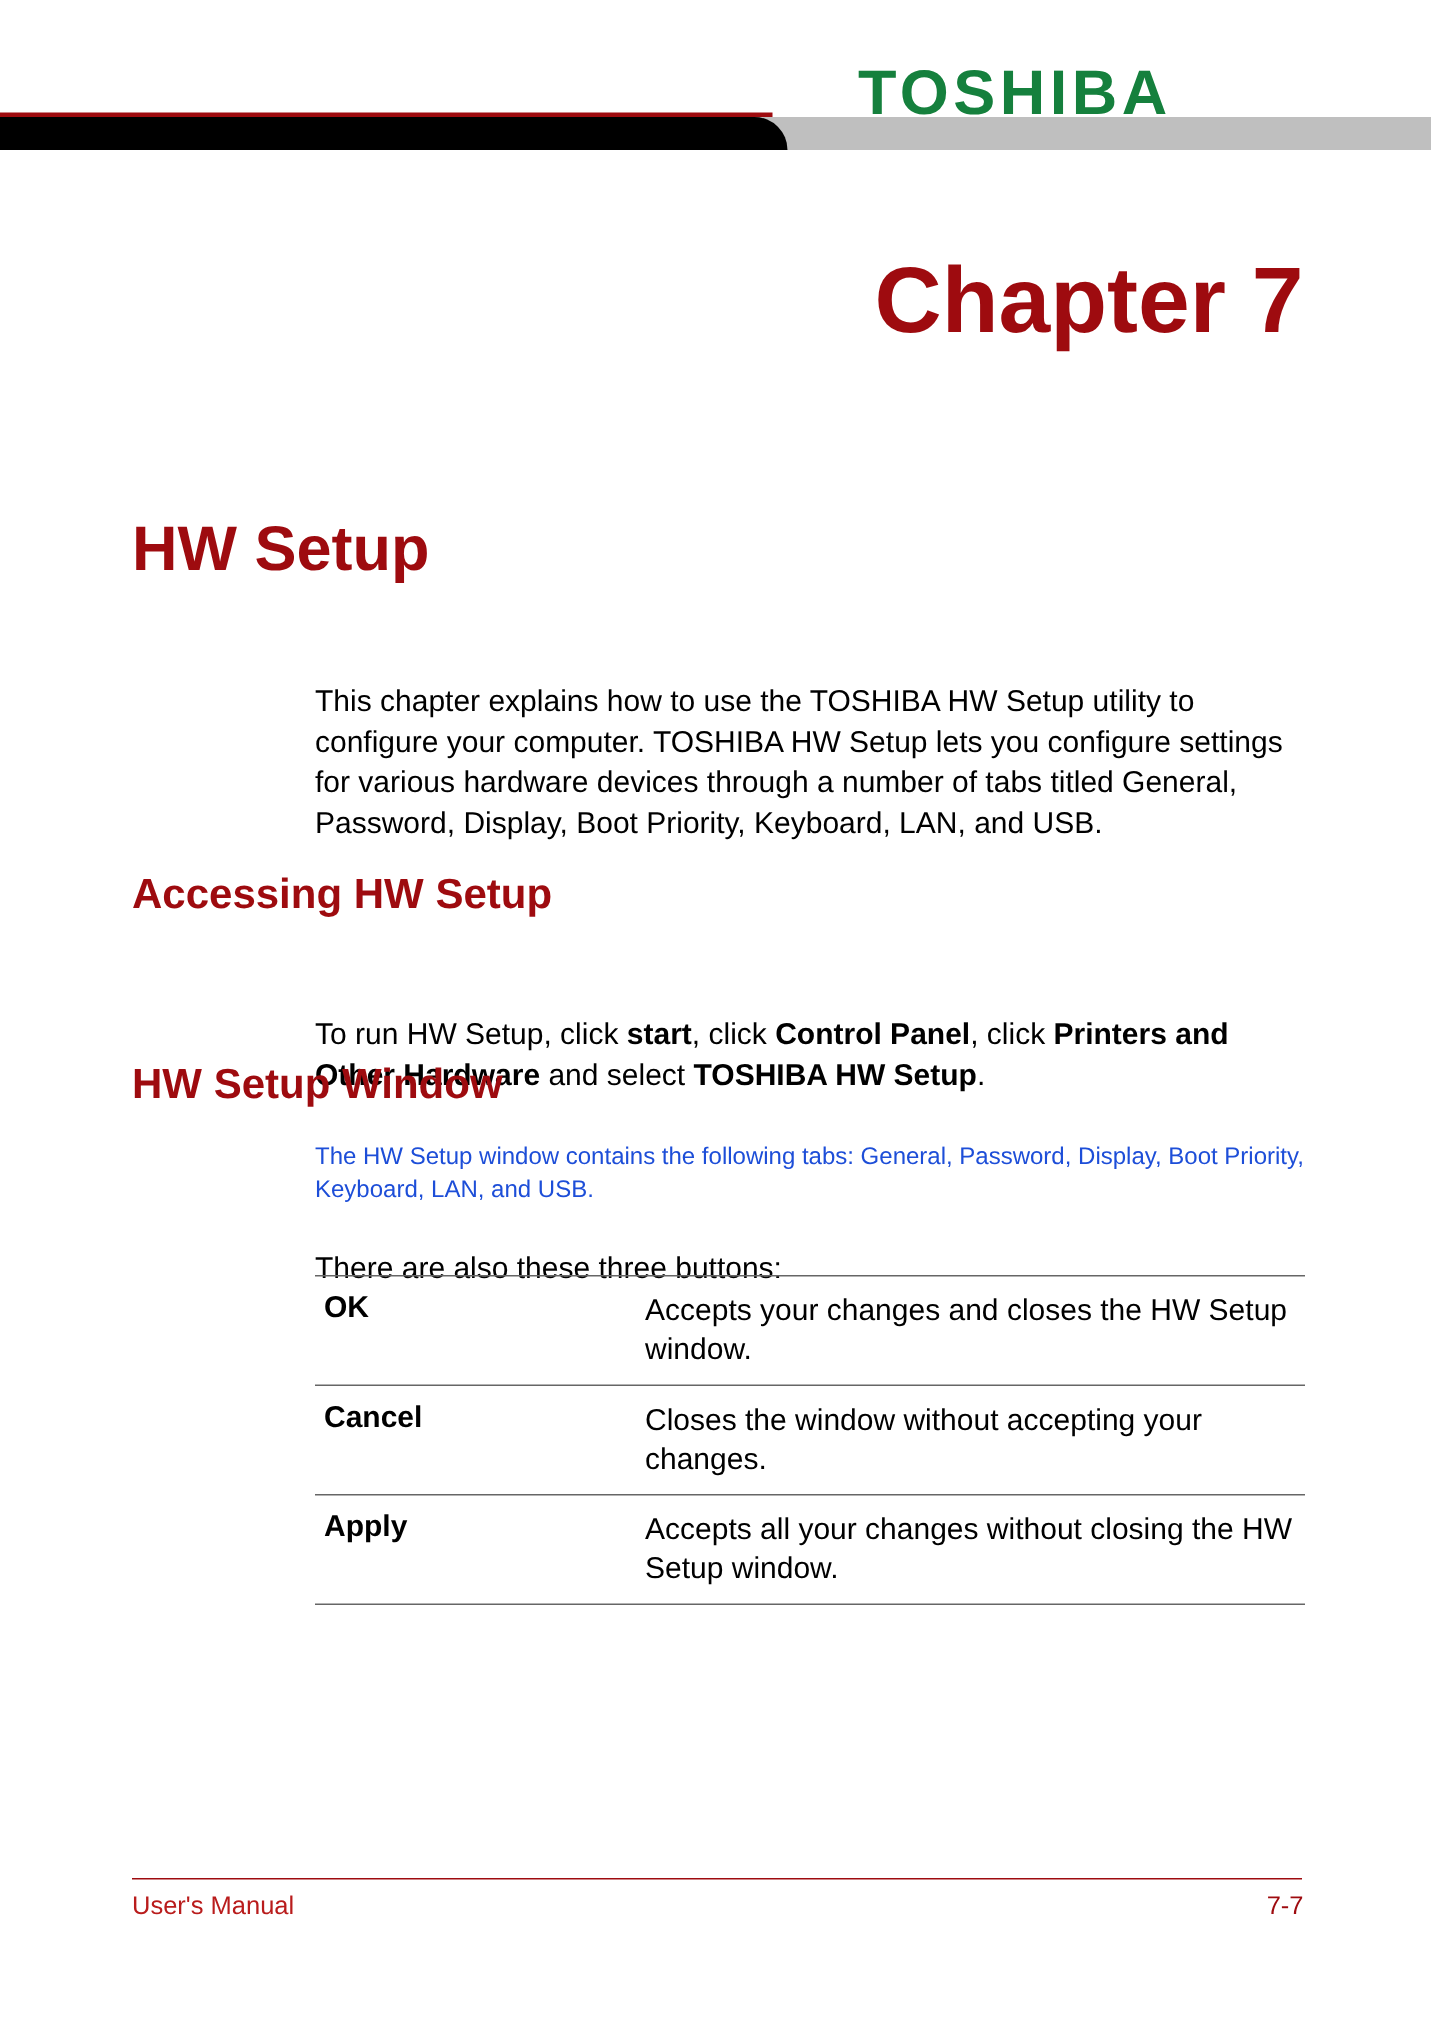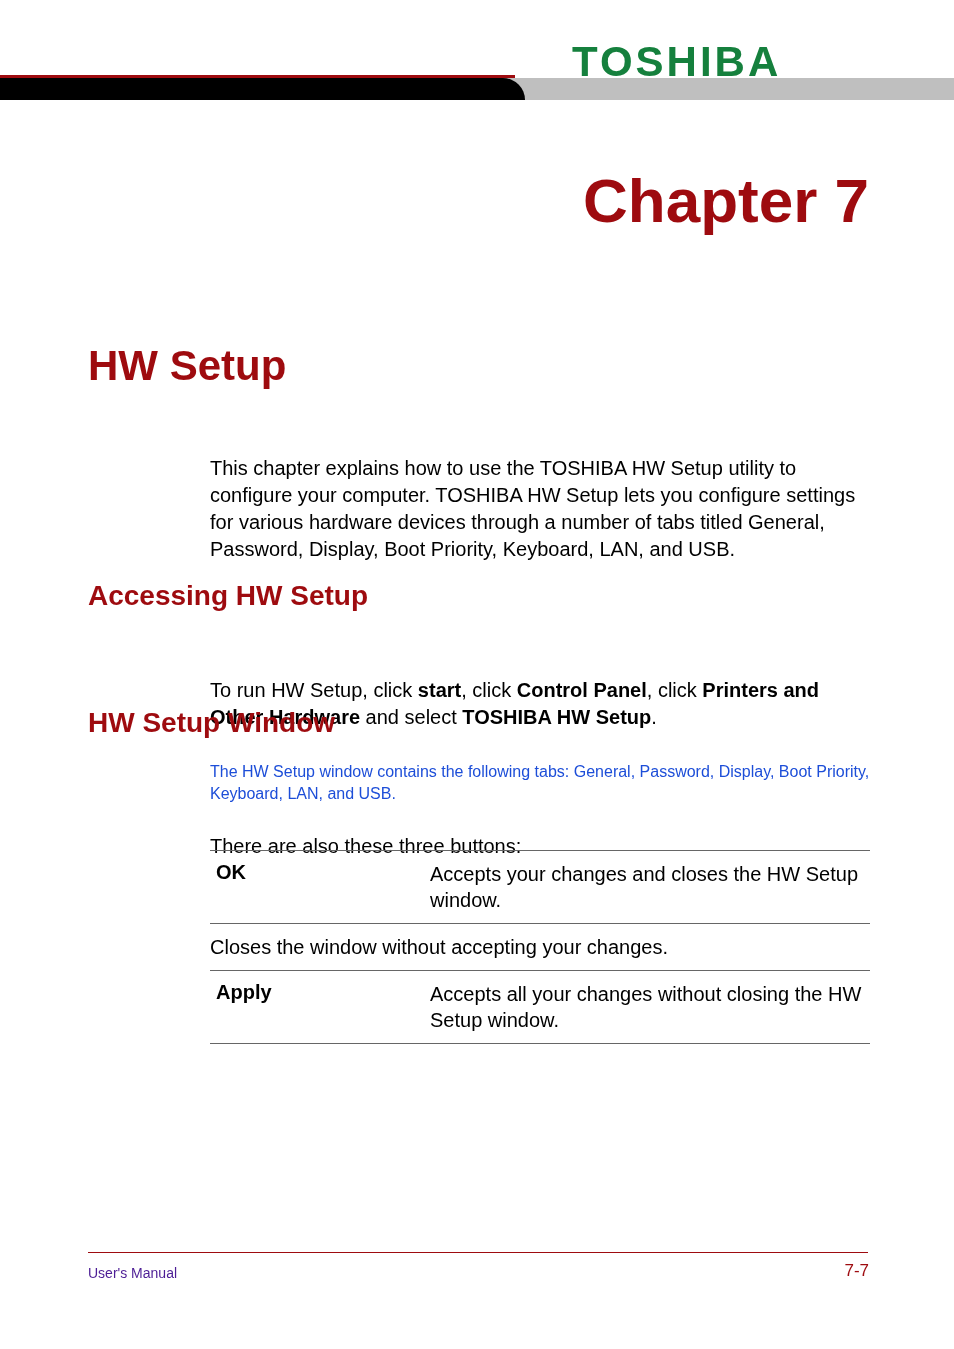--- a/index.html
+++ b/index.html
@@ -153,22 +153,22 @@
       bottom: 96px;
       left: 88px;
       width: 780px;
       height: 1px;
       background: #9e0b0f;
     }
     .footer-left {
       position: absolute;
       bottom: 68px;
       left: 88px;
-      font-size: 14px;
-      color: #4c1d95;
+      font-size: 17px;
+      color: #b91c1c;
     }
     .footer-right {
       position: absolute;
       bottom: 68px;
       right: 85px;
       font-size: 17px;
       color: #9e0b0f;
     }
     .bold {
       font-weight: bold;
@@ -199,20 +199,21 @@
 
 <div class="window-text-1">The HW Setup window contains the following tabs: General, Password, Display, Boot Priority, Keyboard, LAN, and USB.</div>
 <div class="window-text-2">There are also these three buttons:</div>
 
 <div class="button-table">
   <div class="table-row">
     <div class="label-cell">OK</div>
     <div class="desc-cell">Accepts your changes and closes the HW Setup window.</div>
   </div>
   <div class="table-row">
+    <div class="label-cell">Cancel</div>
     <div class="desc-cell">Closes the window without accepting your changes.</div>
   </div>
   <div class="table-row">
     <div class="label-cell">Apply</div>
     <div class="desc-cell">Accepts all your changes without closing the HW Setup window.</div>
   </div>
 </div>
 
 <div class="footer-line"></div>
 <div class="footer-left">User's Manual</div>

